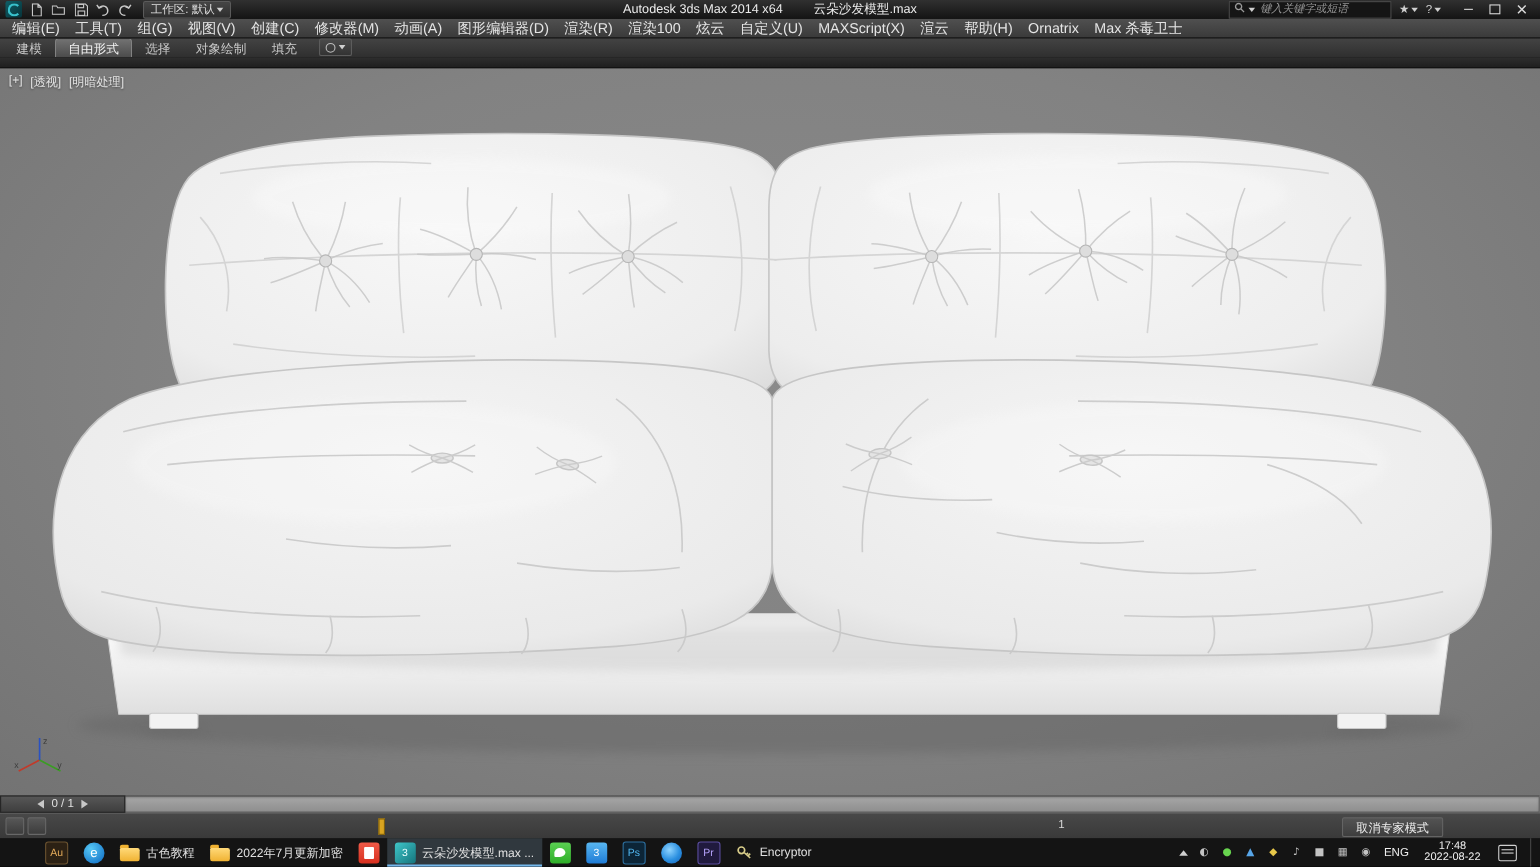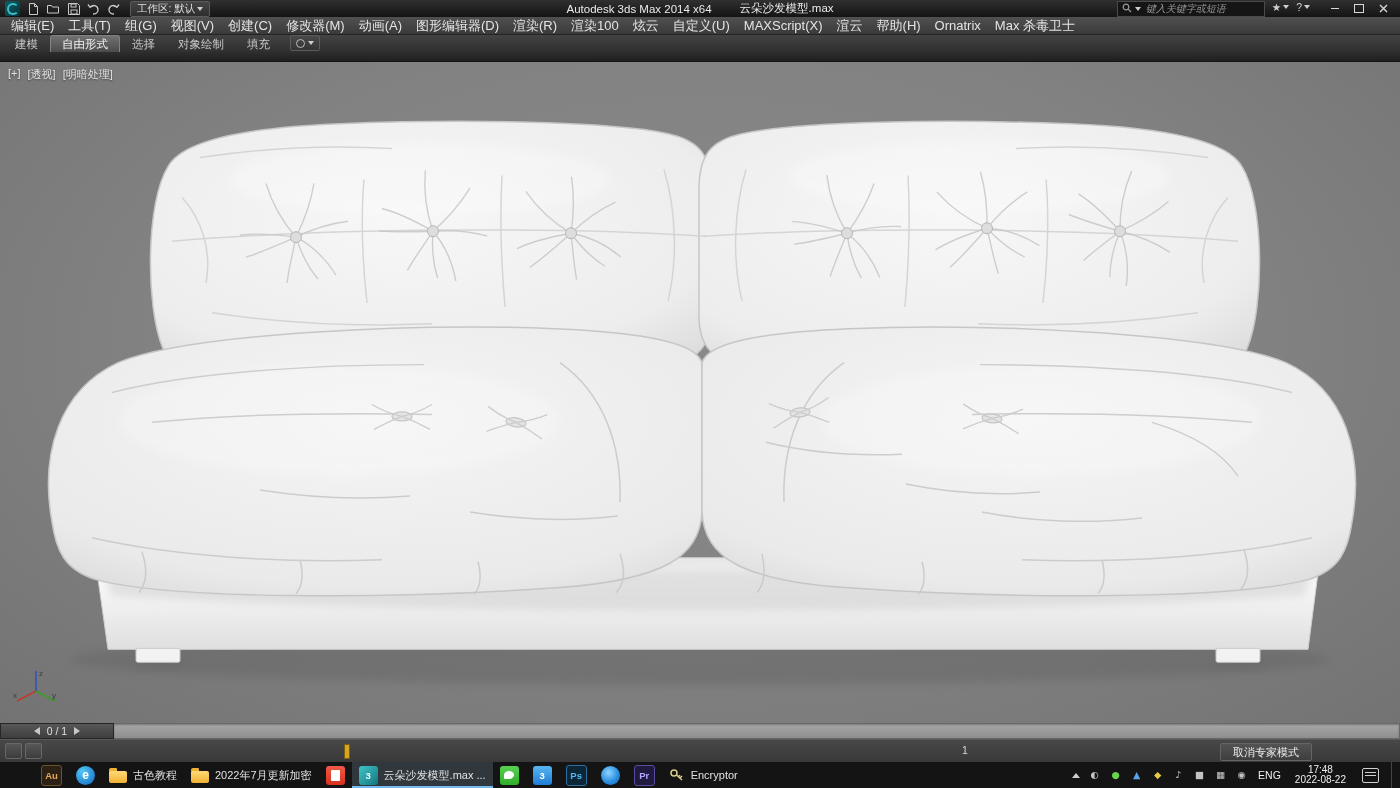--- a/index.html
+++ b/index.html
@@ -8,21 +8,21 @@
 
   
   .title-bar{height:17px;flex:0 0 17px;background:linear-gradient(#303030,#141414);display:flex;align-items:center;padding:0 5px;gap:6px;position:relative;color:#d5d5d5;font-size:11px}
   .max-logo{width:15px;height:15px;border-radius:2px;background:linear-gradient(135deg,#0f5e66,#07333a);display:flex;align-items:center;justify-content:center}
   .max-logo i{display:block;width:8px;height:8px;border:2px solid #39c1cc;border-right-color:transparent;border-radius:50%}
   .qat{display:flex;align-items:center;gap:5px}
   .qicon{width:15px;height:14px;display:flex;align-items:center;justify-content:center}
   .workspace{display:flex;align-items:center;gap:2px;height:14px;padding:0 6px;background:linear-gradient(#464646,#2d2d2d);border:1px solid #5a5a5a;border-radius:2px;font-size:10.5px;color:#ddd;margin-left:3px}
   .caret-down{width:0;height:0;border-left:3.5px solid transparent;border-right:3.5px solid transparent;border-top:4px solid #cfcfcf}
   .tb-title{position:absolute;left:50%;top:0;height:17px;transform:translateX(-50%);display:flex;align-items:center;gap:28px;white-space:nowrap;color:#ebebeb;font-size:11.5px}
-  .tb-right{margin-left:auto;display:flex;align-items:flex-start;gap:7px}
+  .tb-right{margin-left:auto;display:flex;align-items:center;gap:7px}
   .searchbox{display:flex;align-items:center;gap:3px;width:138px;height:14px;background:#151515;border:1px solid #4a4a4a;padding:0 4px}
   .search-input{flex:1;min-width:0;background:transparent;border:0;outline:none;color:#bbb;font-size:10px;font-style:italic;font-family:inherit}
   .search-input::placeholder{color:#969696;font-style:italic}
   .ic-btn{display:flex;align-items:center;gap:2px;color:#cfcfcf;font-size:10.5px}
   .win-controls{display:flex;align-items:center;margin-left:6px}
   .win-btn{width:24px;height:16px;display:flex;align-items:center;justify-content:center}
   .wc-min-glyph{width:8px;height:1px;background:#d8d8d8}
   .wc-max-glyph{width:8px;height:7px;border:1px solid #d8d8d8}
 
   
@@ -54,21 +54,21 @@
   .status-icons{display:flex;gap:3px;padding-left:5px}
   .sicon{width:15px;height:14px;background:linear-gradient(#575757,#3c3c3c);border:1px solid #686868;border-radius:2px}
   .track-marker{position:absolute;left:344px;top:4px;width:4px;height:13px;background:#d9a420;border:1px solid #7e5f0e}
   .track-tick{position:absolute;left:962px;top:4px;color:#d8d8d8;font-size:10.5px}
   .expert-btn{position:absolute;right:88px;top:3px;height:16px;display:flex;align-items:center;padding:0 12px;background:linear-gradient(#535353,#3e3e3e);border:1px solid #646464;border-radius:2px;color:#ededed;font-size:11px;white-space:nowrap}
 
   
   .taskbar{height:26px;flex:0 0 26px;background:#141414;display:flex;align-items:center;padding-left:34px;color:#e0e0e0;font-size:11px}
   .task-item{height:26px;display:flex;align-items:center;gap:6px;padding:0 7px;white-space:nowrap}
   .task-item.active{background:#30383e;box-shadow:inset 0 -2px 0 #76b9ed}
-  .app-ic{width:19px;height:19px;border-radius:3px;display:flex;align-items:center;justify-content:center;font-size:9.5px;font-weight:bold;flex:0 0 auto}
+  .app-ic{width:19px;height:19px;border-radius:3px;display:flex;align-items:center;justify-content:center;font-size:9.5px;font-weight:normal;flex:0 0 auto}
   .ic-au{background:#2c2114;color:#e3aa5a;border:1px solid #6b5330}
   .ic-edge{background:radial-gradient(circle at 35% 30%,#56c8f5,#0b67c2);border-radius:50%;color:#fff;font-size:12px}
   .folder-ic{position:relative;width:18px;height:12px;background:linear-gradient(#ffd978,#f0b232);border-radius:1px 2px 2px 2px;margin-top:3px;flex:0 0 auto}
   .folder-ic::before{content:"";position:absolute;left:0;top:-3px;width:8px;height:3px;background:#f0b232;border-radius:2px 1px 0 0}
   .ic-red{background:linear-gradient(#f05a48,#d8301f)}
   .ic-red i{display:block;width:9px;height:11px;background:#fff;border-radius:1px}
   .ic-max{background:linear-gradient(135deg,#3fc6c9,#15747d);color:#eafeff}
   .ic-wechat{background:linear-gradient(#5ad052,#2fae29)}
   .ic-wechat i{display:block;width:10px;height:8px;background:#fff;border-radius:50% 50% 50% 10%}
   .ic-app3{background:linear-gradient(#58b6f0,#1f7cd6);color:#fff}

